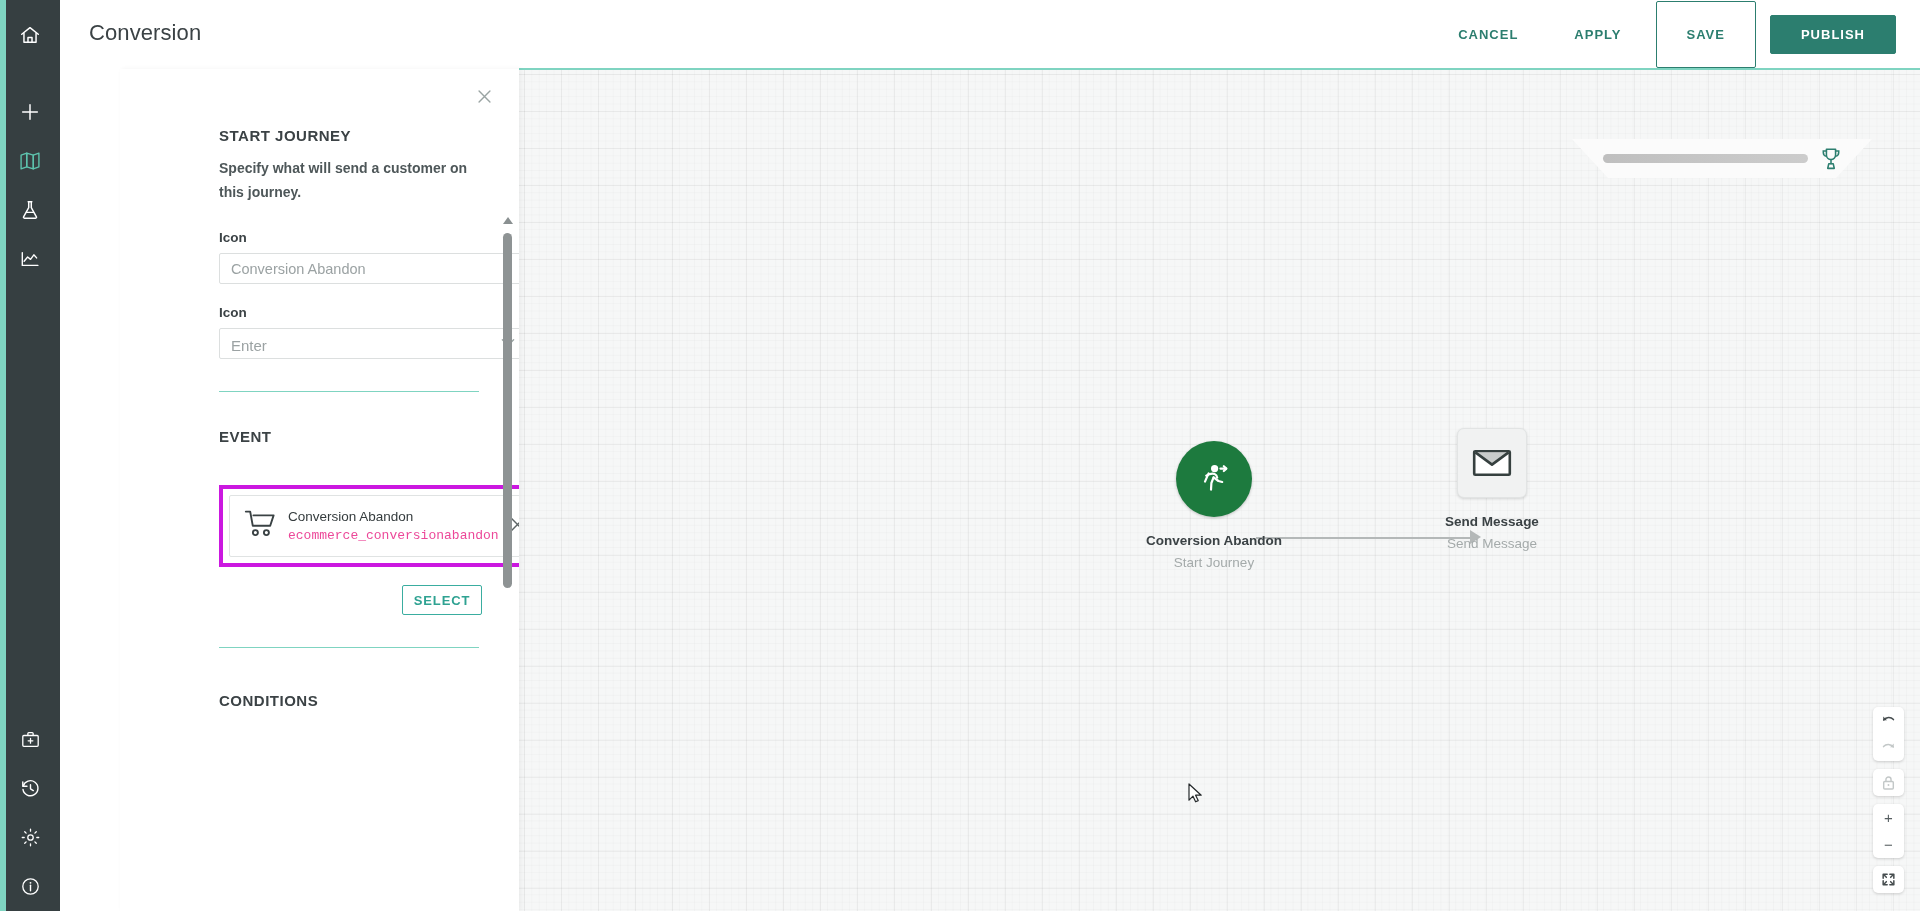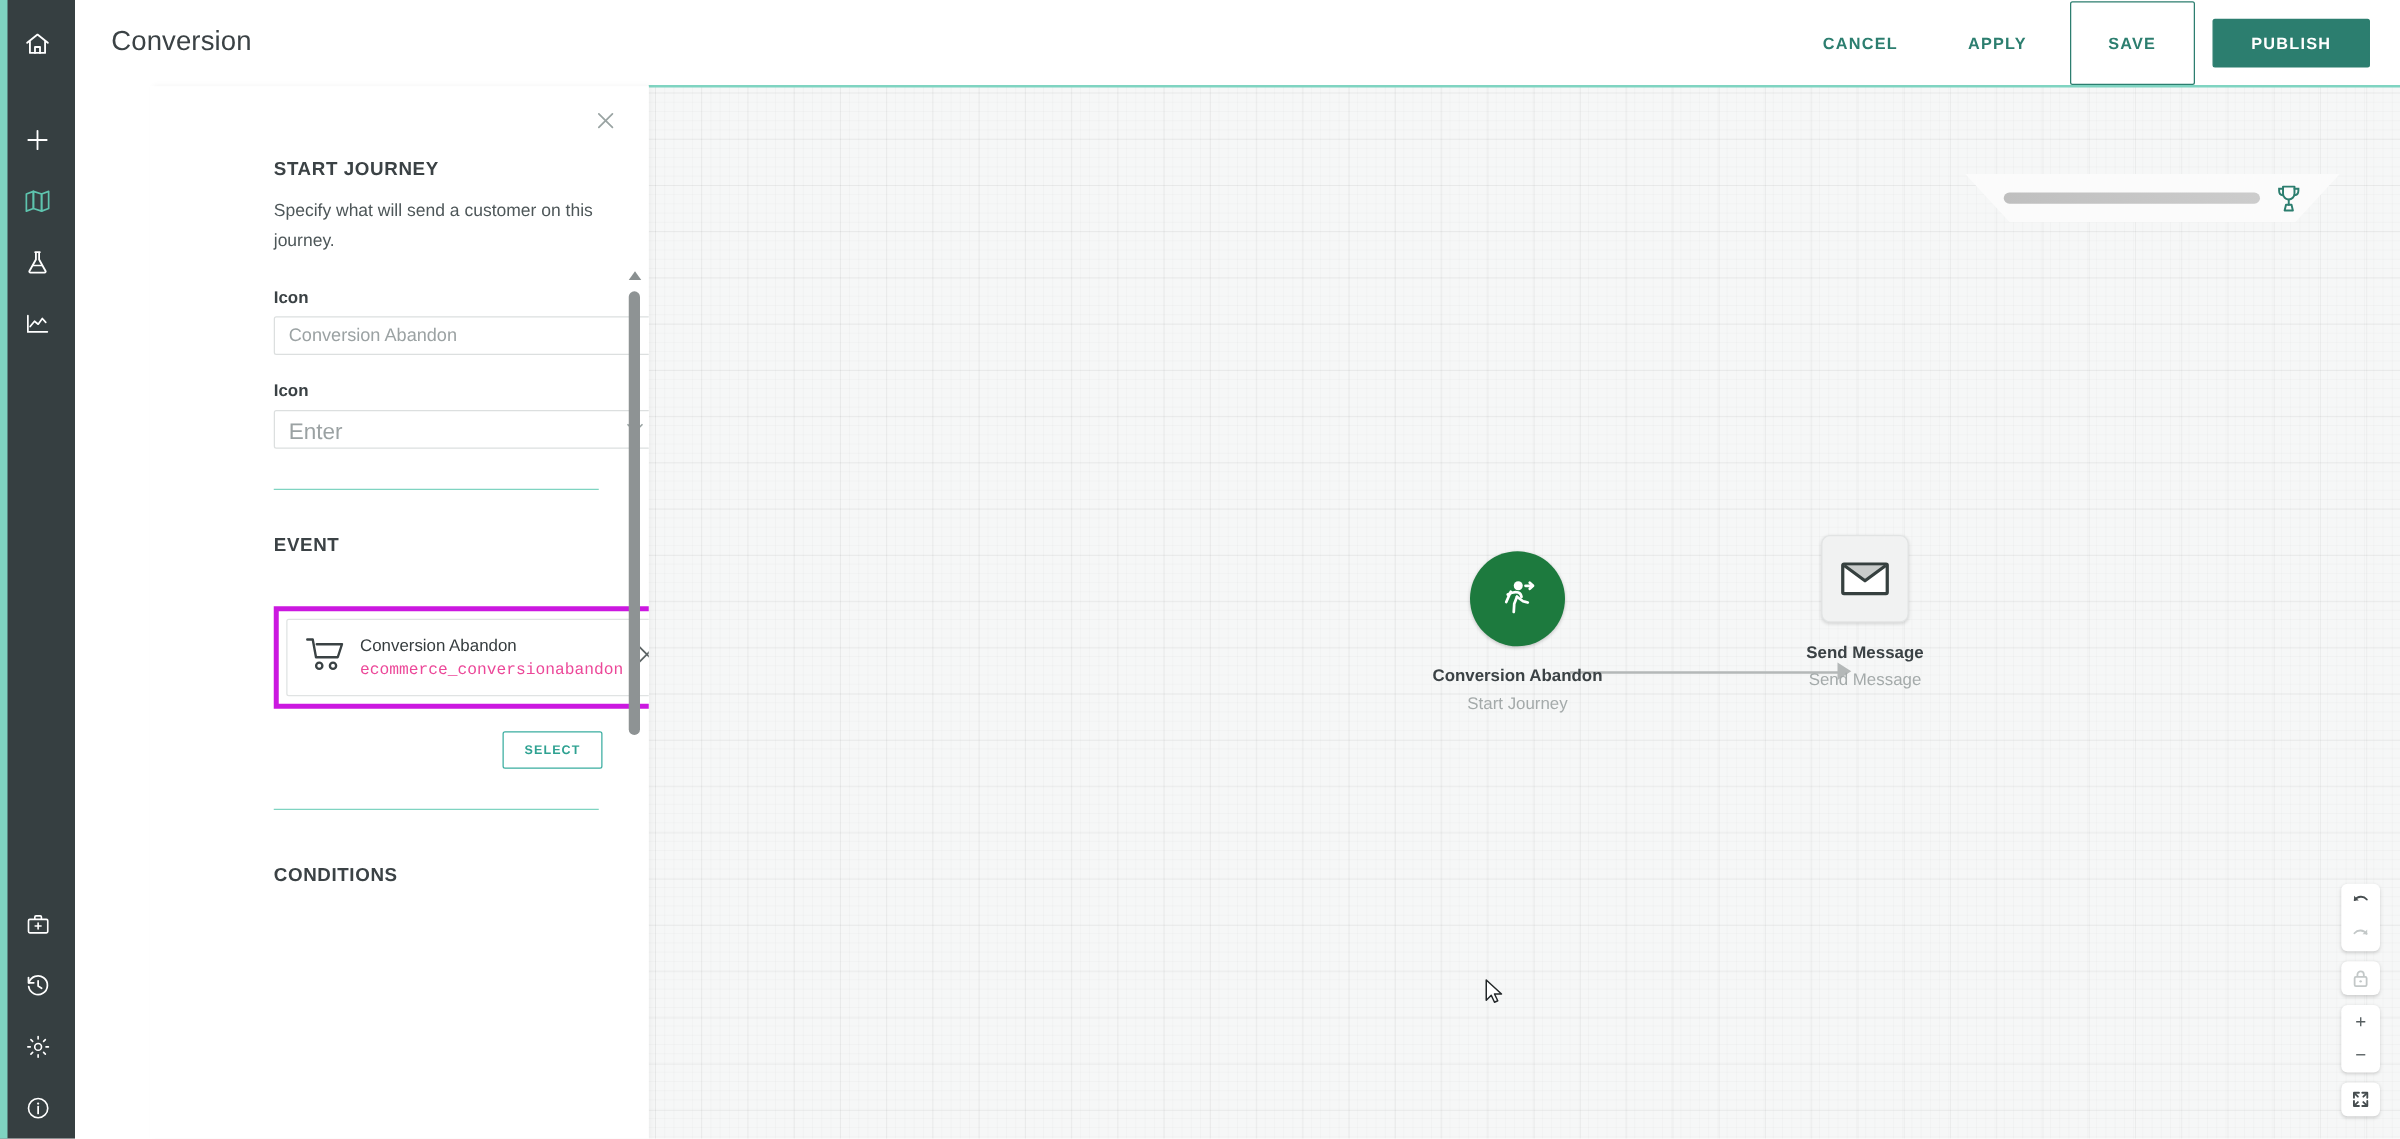--- a/index.html
+++ b/index.html
@@ -214,39 +214,39 @@
     width: 399px; height: 842px;
     overflow: hidden;
     padding: 58px 0 0 0;
   }
   .panel-body { padding-left: 99px; padding-right: 40px; }
   .sec-title {
     font-size: 15px; font-weight: bold; color: #3b4245;
     letter-spacing: .5px; margin-bottom: 13px;
   }
   .sec-desc {
-    font-size: 14px; color: #4e5759; line-height: 23.6px;
+    font-size: 14px; color: #4e5759; line-height: 23.6px; font-weight: bold;
   }
   .field-label {
     font-size: 13.5px; font-weight: bold; color: #3b4245;
     margin-bottom: 8px;
   }
   .text-input {
     width: 306px; height: 31px;
     border: 1px solid #dcdfdf; border-radius: 2px;
     padding: 0 11px; font-size: 14.5px; color: #6f7778;
     font-family: "Liberation Sans", sans-serif;
     background: #ffffff; outline: none;
   }
   .text-input::placeholder { color: #9ba2a3; }
   .select-wrap { position: relative; width: 306px; }
   .select-input {
     width: 306px; height: 31px;
     border: 1px solid #dcdfdf; border-radius: 2px;
-    padding: 4px 30px 0 11px; font-size: 18px; color: #9ba2a3;
+    padding: 4px 30px 0 11px; font-size: 15px; color: #9ba2a3;
     font-family: "Liberation Sans", sans-serif;
     background: #ffffff; outline: none;
     display: flex; align-items: center; cursor: pointer;
   }
   .select-chev {
     position: absolute; right: 10px; top: 10px; pointer-events: none;
   }
   .divider {
     height: 1px; background: #7fd4c1;
     margin: 0 40px 0 99px;
@@ -269,21 +269,21 @@
   .event-cart { flex: 0 0 34px; margin-right: 10px; }
   .event-texts { flex: 1 1 auto; }
   .event-name { font-size: 13.5px; color: #353c3e; margin-bottom: 4px; }
   .event-id { font-size: 13px; color: #ec4899; font-family: Liberation Mono, monospace; }
   .event-x { flex: 0 0 18px; cursor: pointer; }
 
   .select-btn {
     margin-top: 18px; margin-left: 183px;
     width: 80px; height: 30px;
     background: #ffffff; border: 1.5px solid #3aada0;
-    color: #2fa292; font-size: 10px; font-weight: bold;
+    color: #2fa292; font-size: 13px; font-weight: bold;
     letter-spacing: .9px; cursor: pointer; border-radius: 2px;
   }
 
   
   .pscroll {
     position: absolute; right: 5px; top: 148px;
     width: 12px; height: 760px; z-index: 35;
   }
   .pscroll-up {
     position: absolute; top: 0; left: 1px;

